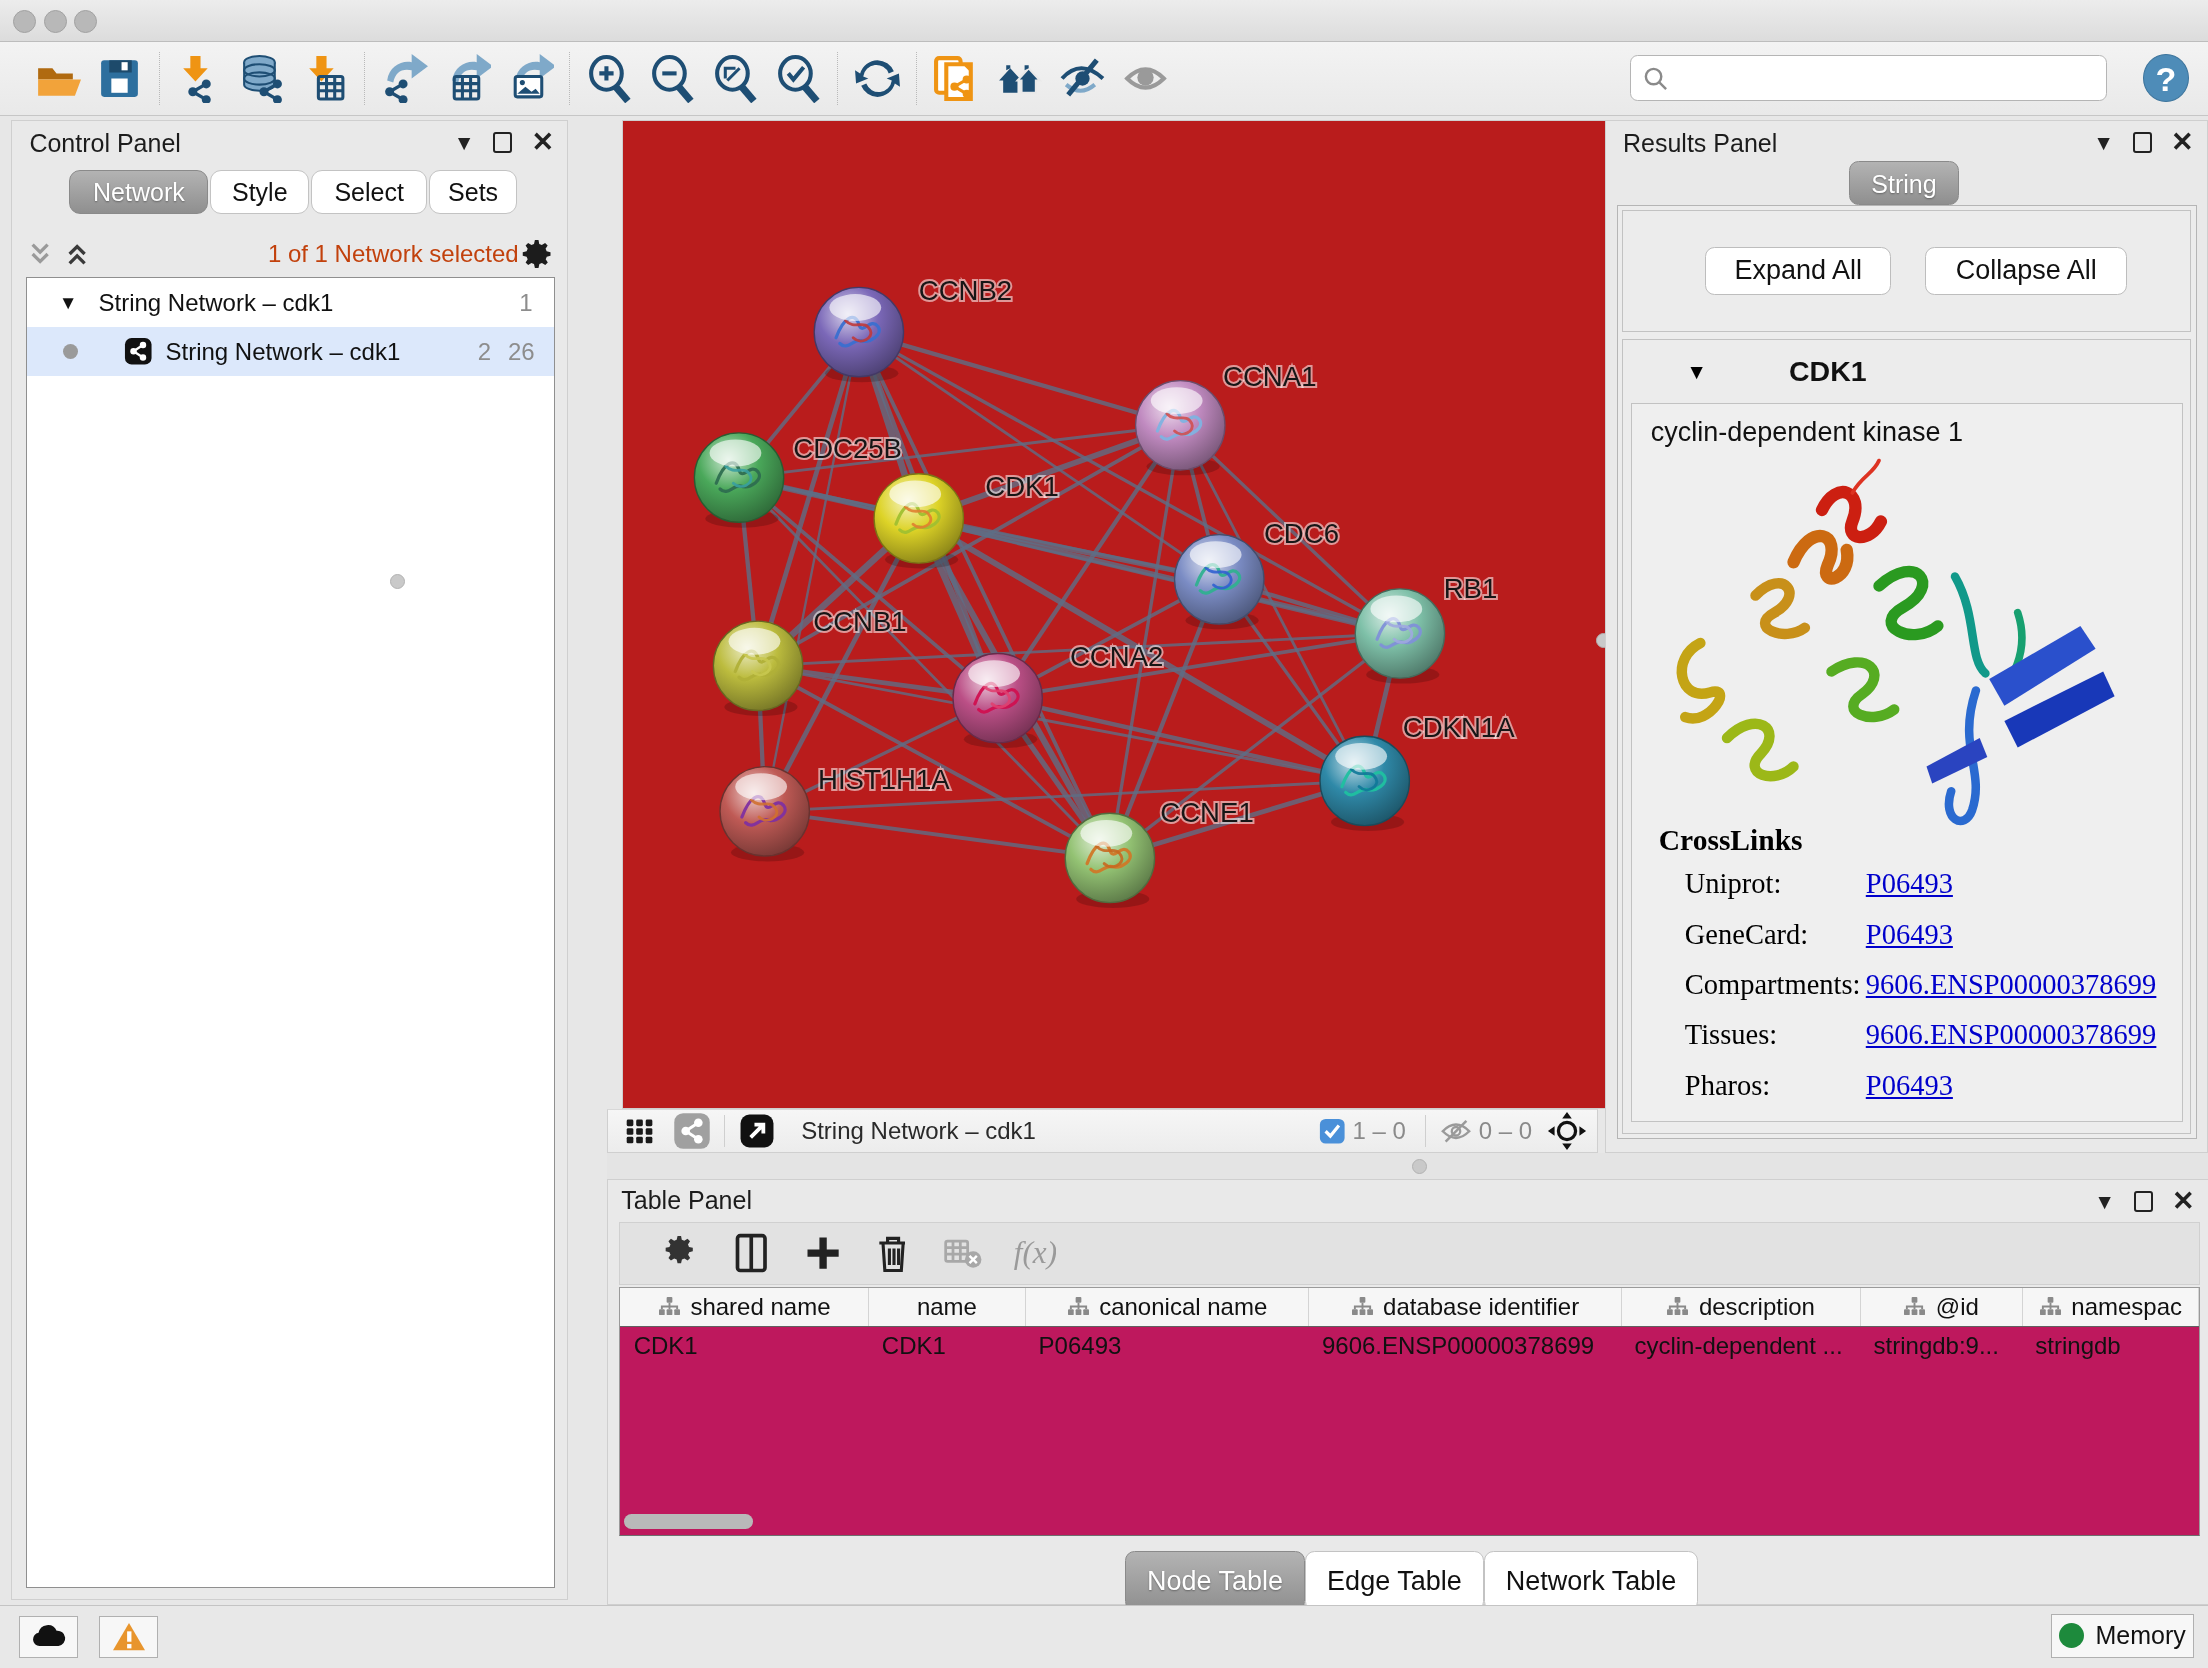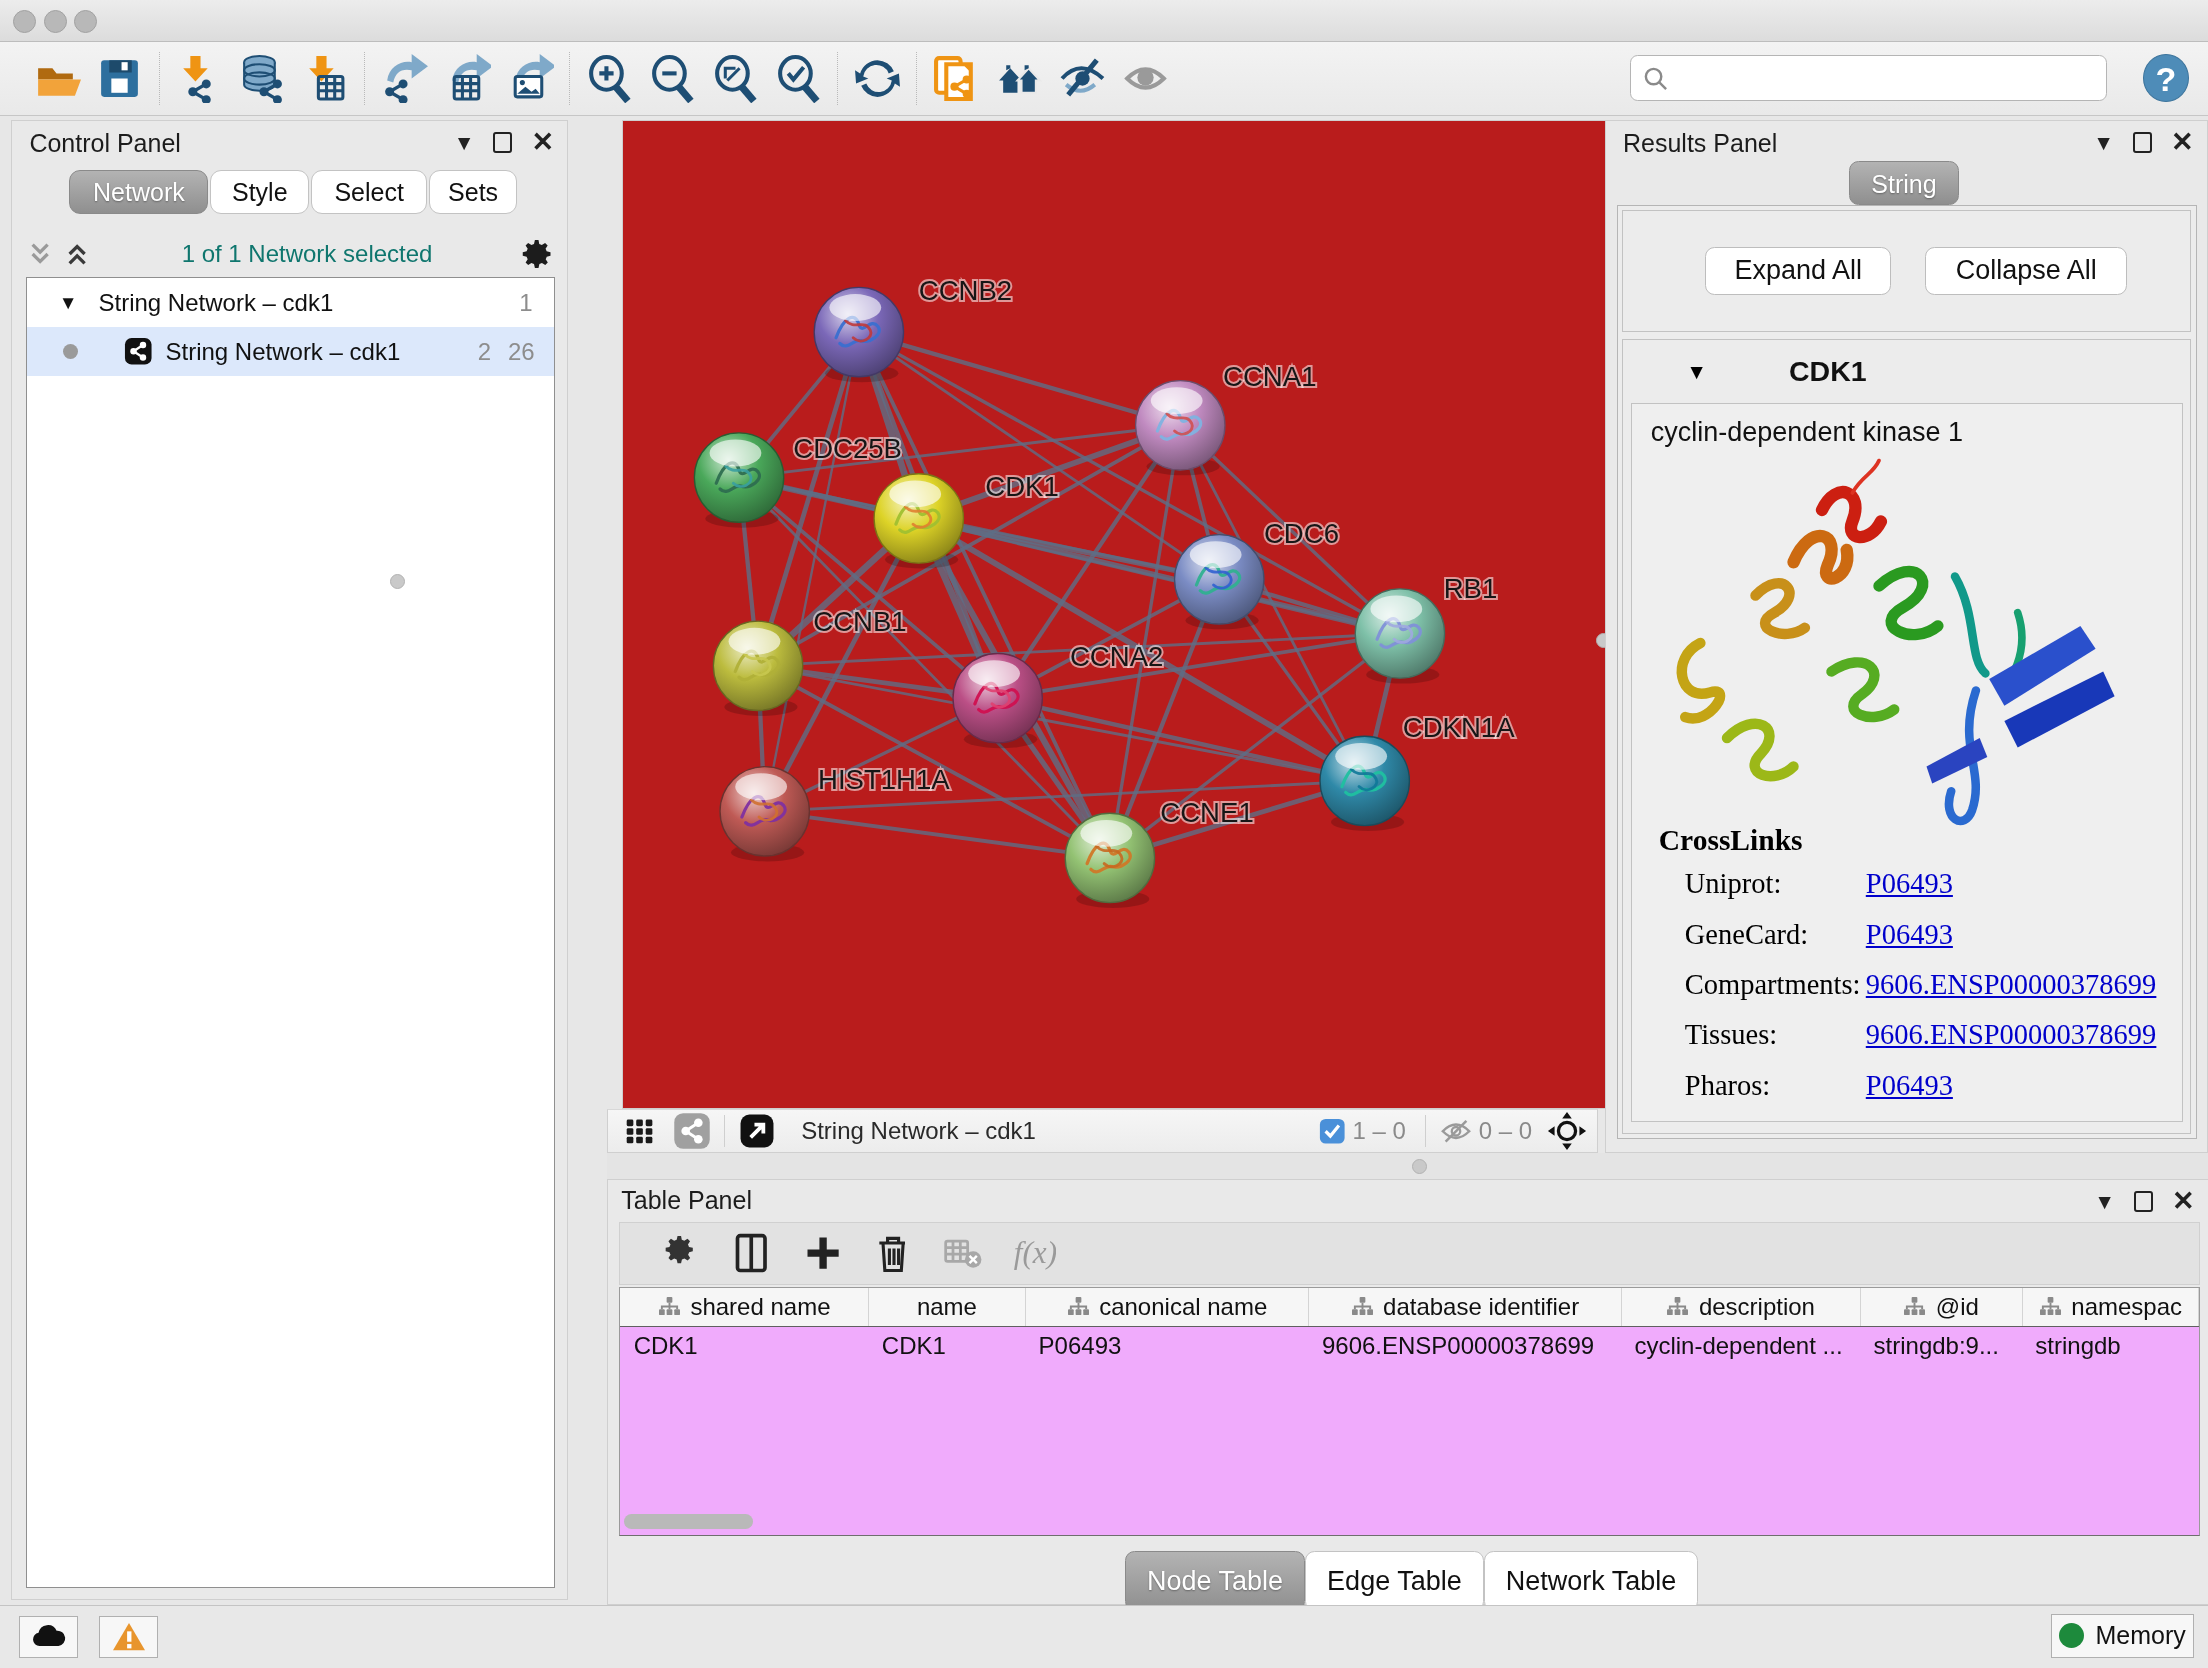--- a/index.html
+++ b/index.html
@@ -35,21 +35,21 @@
   .tabbtn.sel{background:linear-gradient(#b3b3b3,#8f8f8f);color:#fff;border-color:#8a8a8a;
     text-shadow:0 1px 1.9px rgba(0,0,0,.35);}
 
   
   #control-panel{position:absolute;left:11.4px;top:120px;width:557px;height:1480px;
     background:#e9e9e9;border:1px solid #cfcfcf;}
   #cp-tabs{position:absolute;left:57px;top:49px;}
   #cp-tabs .tabbtn{border-radius:11px;margin-right:1.9px;}
   #cp-netbar{position:absolute;left:13.3px;top:112px;width:529px;height:42px;
     display:flex;align-items:center;color:#444;}
-  #cp-netbar .status{flex:1;text-align:center;font-size:24px;color:#0f766e;}
+  #cp-netbar .status{flex:1;text-align:right;font-size:24px;color:#c2410c;}
   #cp-tree{position:absolute;left:13.3px;top:156px;width:529px;height:1311px;background:#fff;
     border:1px solid #8f8f8f;}
   .tree-row{height:49px;display:flex;align-items:center;font-size:24px;color:#111;}
   .tree-row .cnt{color:#8d8d8d;margin-left:17px;}
   .tree-row.sel{background:#dce8fb;}
 
   
   #net-canvas{position:absolute;left:622px;top:120px;width:991px;height:989px;background:#b91c1c;
     border:1px solid #cfcfcf;}
   #net-toolbar{position:absolute;left:607px;top:1109px;width:991px;height:44px;
@@ -82,21 +82,21 @@
   .xl-head{font-family:"Liberation Serif",serif;font-weight:bold;font-size:29.5px;color:#000;}
   .xl-row{font-family:"Liberation Serif",serif;font-size:28.5px;color:#000;position:absolute;}
   .xl-link{color:#0000cc;text-decoration:underline;font-family:"Liberation Serif",serif;font-size:28.5px;
     position:absolute;}
 
   
   #table-panel{position:absolute;left:607px;top:1179px;width:1602px;height:426px;background:#e9e9e9;
     border:1px solid #cfcfcf;}
   #tp-toolbar{position:absolute;left:11.4px;top:42px;width:1581px;height:63px;background:#e2e2e2;
     border:1px solid #d0d0d0;display:flex;align-items:center;}
-  #tp-tablebox{position:absolute;left:11.4px;top:107px;width:1581px;height:249px;background:#f0abfc;
+  #tp-tablebox{position:absolute;left:11.4px;top:107px;width:1581px;height:249px;background:#be185d;
     border:1px solid #9a9a9a;border-bottom:1.9px solid #6e6e6e;}
   table#node-table{border-collapse:collapse;table-layout:fixed;width:1579px;font-size:24px;}
   #node-table th{height:38px;background:#f6f6f6;font-weight:normal;color:#111;
     border-right:1px solid #d4d4d4;border-bottom:1.9px solid #606060;}
   #node-table th .th-inner{display:flex;align-items:center;justify-content:center;gap:9.5px;white-space:nowrap;overflow:hidden;}
   #node-table td{height:40px;padding-left:13.3px;color:#111;white-space:nowrap;overflow:hidden;}
   #tp-hscroll{position:absolute;left:3.8px;bottom:5.7px;width:129px;height:15px;border-radius:7.6px;background:#b9b9b9;}
   #tp-tabs{position:absolute;left:517px;top:371px;display:flex;}
   #tp-tabs .tabbtn{border-radius:9.5px;min-width:152px;padding:0 21px;height:60px;font-size:27px;}
 

